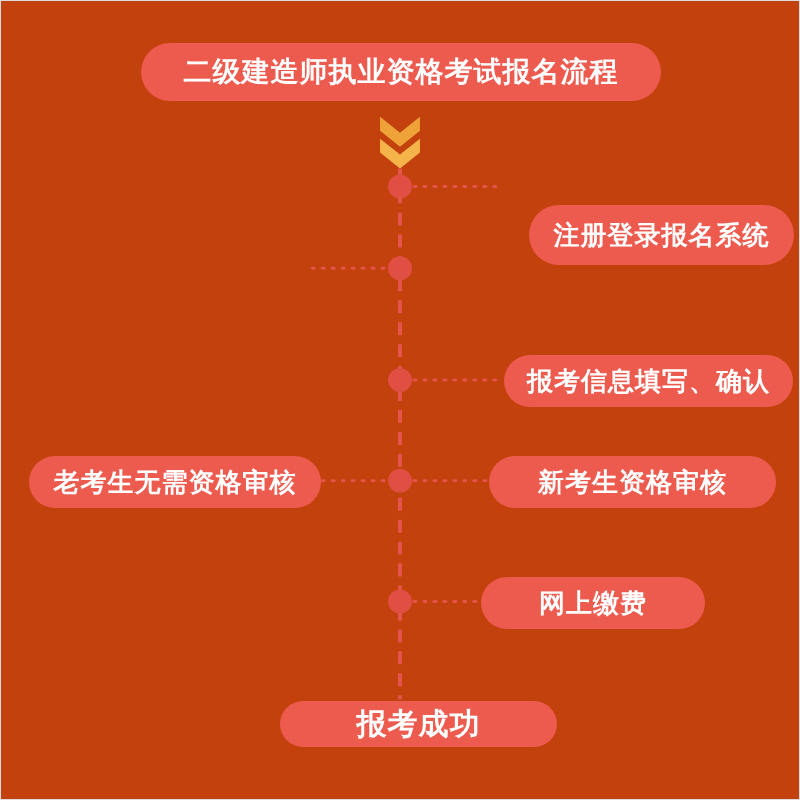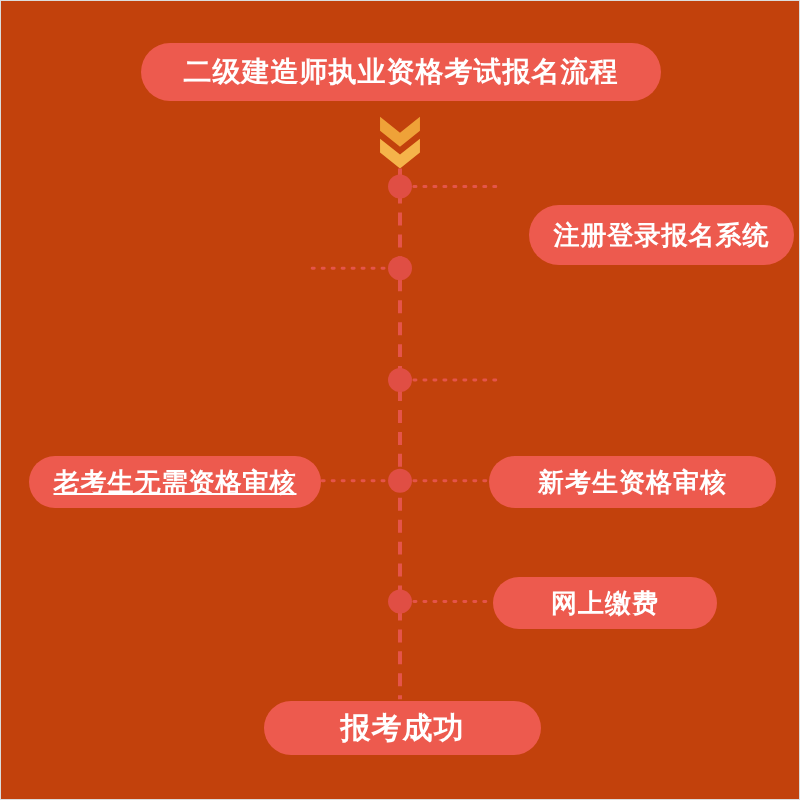--- a/index.html
+++ b/index.html
@@ -36,24 +36,24 @@
     border-radius: 999px;
     font-size: 26px;
     letter-spacing: 1px;
     white-space: nowrap;
     z-index: 2;
   }
   .title  { left: 140px; top: 42px;  width: 520px; height: 58px; font-size: 28px; }
   .s0     { left: 528px; top: 160px; width: 265px; height: 60px; margin-top: 44px; }
   .s1     { left: 36px;  top: 242px; width: 276px; height: 52px; }
   .s2     { left: 503px; top: 354px; width: 289px; height: 52px; }
-  .s3     { left: 28px;  top: 455px; width: 292px; height: 52px; text-decoration: underline; }
+  .s3     { left: 28px;  top: 455px; width: 292px; height: 52px; }
   .s4     { left: 488px; top: 455px; width: 287px; height: 52px; text-align: center; }
-  .s5     { left: 492px; top: 576px; width: 224px; height: 52px; }
-  .result { left: 263px; top: 700px; width: 277px; height: 54px; font-size: 30px; text-align: right; }
+  .s5     { left: 480px; top: 576px; width: 224px; height: 52px; }
+  .result { left: 279px; top: 700px; width: 277px; height: 46px; font-size: 30px; text-align: right; }
 </style>
 </head>
 <body>
 
 <div class="canvas">
 
   <svg class="overlay" viewBox="0 0 800 800">
 
     <polygon points="380,116 400,132 420,116 420,130 400,146 380,130" fill="#efa238"></polygon>
     <polygon points="380,138 400,154 420,138 420,152 400,168 380,152" fill="#f5b44a"></polygon>
@@ -72,20 +72,21 @@
     <circle cx="400" cy="380" r="12" fill="#e04e44"></circle>
     <circle cx="400" cy="481" r="12" fill="#e04e44"></circle>
     <circle cx="400" cy="602" r="12" fill="#e04e44"></circle>
   </svg>
 
   <div class="pill title">二级建造师执业资格考试报名流程</div>
 
   <div class="pill s0">注册登录报名系统</div>
 
 
+  <div class="pill s2">报考信息填写、确认</div>
 
   <div class="pill s3">老考生无需资格审核</div>
 
   <div class="pill s4">新考生资格审核</div>
 
   <div class="pill s5">网上缴费</div>
 
   <div class="pill result">报考成功</div>
 
 </div>

